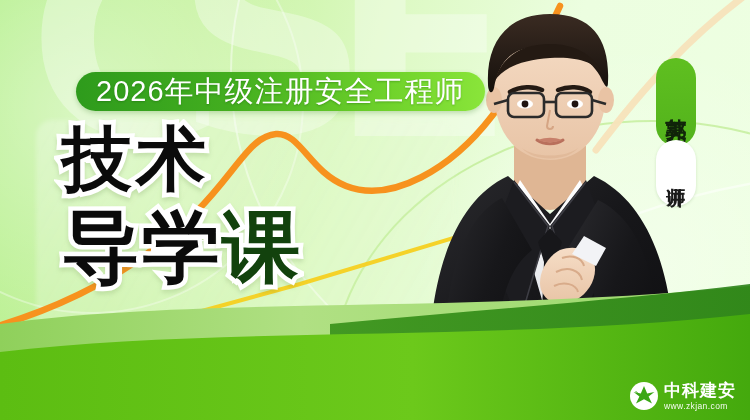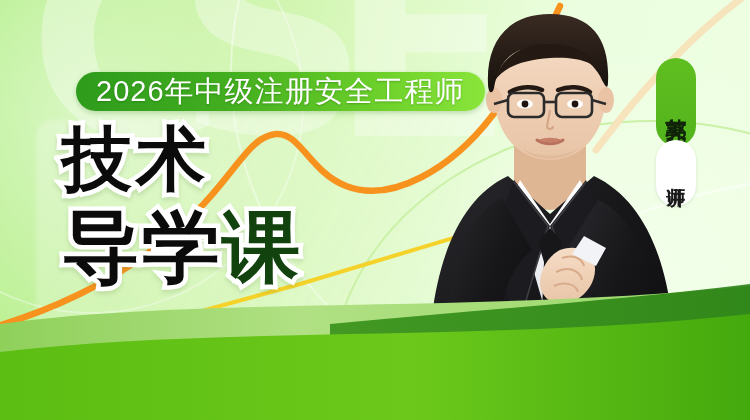--- a/index.html
+++ b/index.html
@@ -280,14 +280,26 @@
       </linearGradient>
     </defs>
 
     <path d="M0 44 C200 16 470 34 750 6 L750 140 L0 140 Z" fill="url(#bandLight)"></path>
 
     <path d="M330 44 C480 30 620 20 750 4 L750 40 C620 56 470 70 330 74 Z" fill="url(#bandDark)" opacity=".85"></path>
 
     <path d="M0 72 C220 46 500 62 750 34 L750 140 L0 140 Z" fill="url(#bandBright)"></path>
   </svg>
 
+  <div class="logo">
+    <div class="logo-mark">
+      <svg width="24" height="24" viewBox="0 0 24 24">
+        <path d="M12 2 L15.2 9.4 L22.4 8.1 L16.6 12.4 L20 19.6 L12 15.2 L4 19.6 L7.4 12.4 L1.6 8.1 L8.8 9.4 Z" fill="#3aa716"></path>
+        <path d="M4.2 7.2 C7.6 9.8 9.6 12.6 11.2 16.6 C9 12.2 6.6 9.4 3 7.6 Z" fill="#3aa716"></path>
+      </svg>
+    </div>
+    <div class="logo-txt">
+      <span class="logo-name">中科建安</span>
+      <span class="logo-url">www.zkjan.com</span>
+    </div>
+  </div>
 
 </div>
 
 </body></html>

